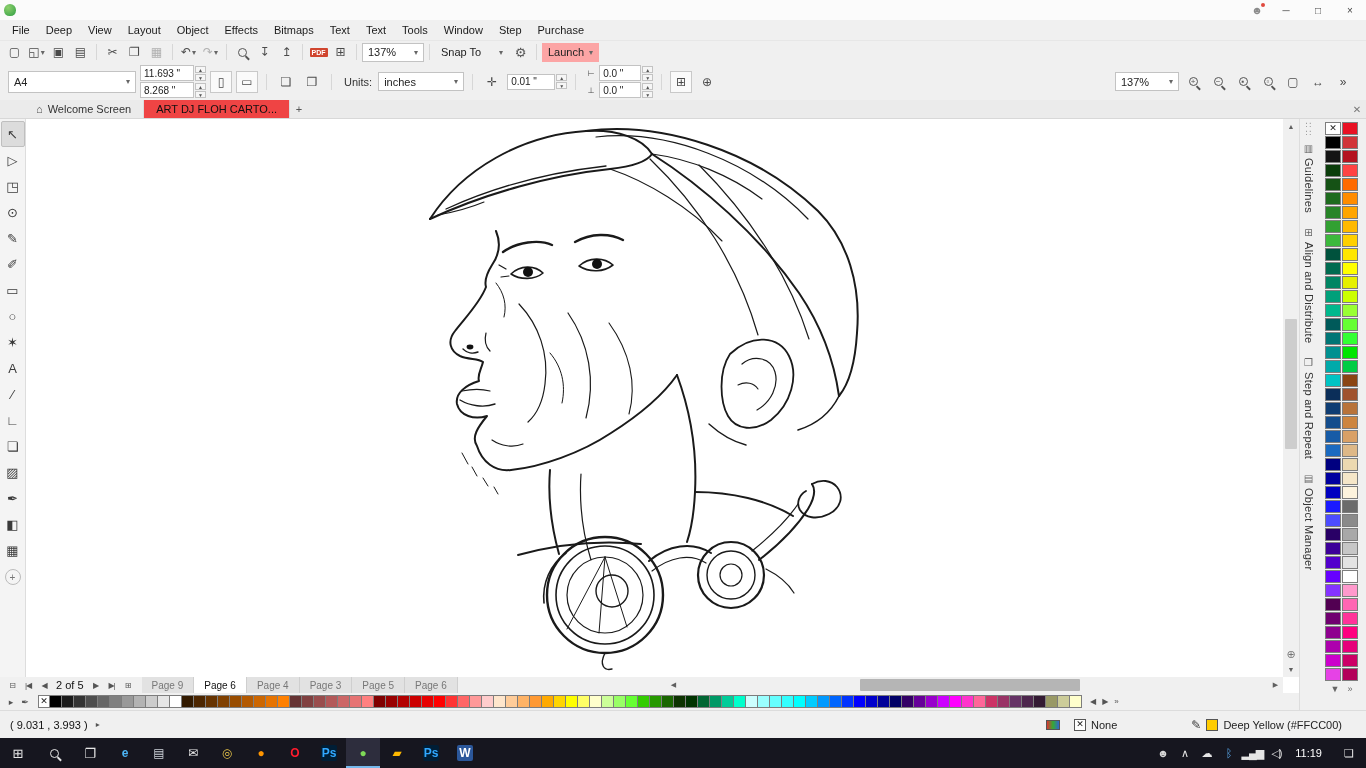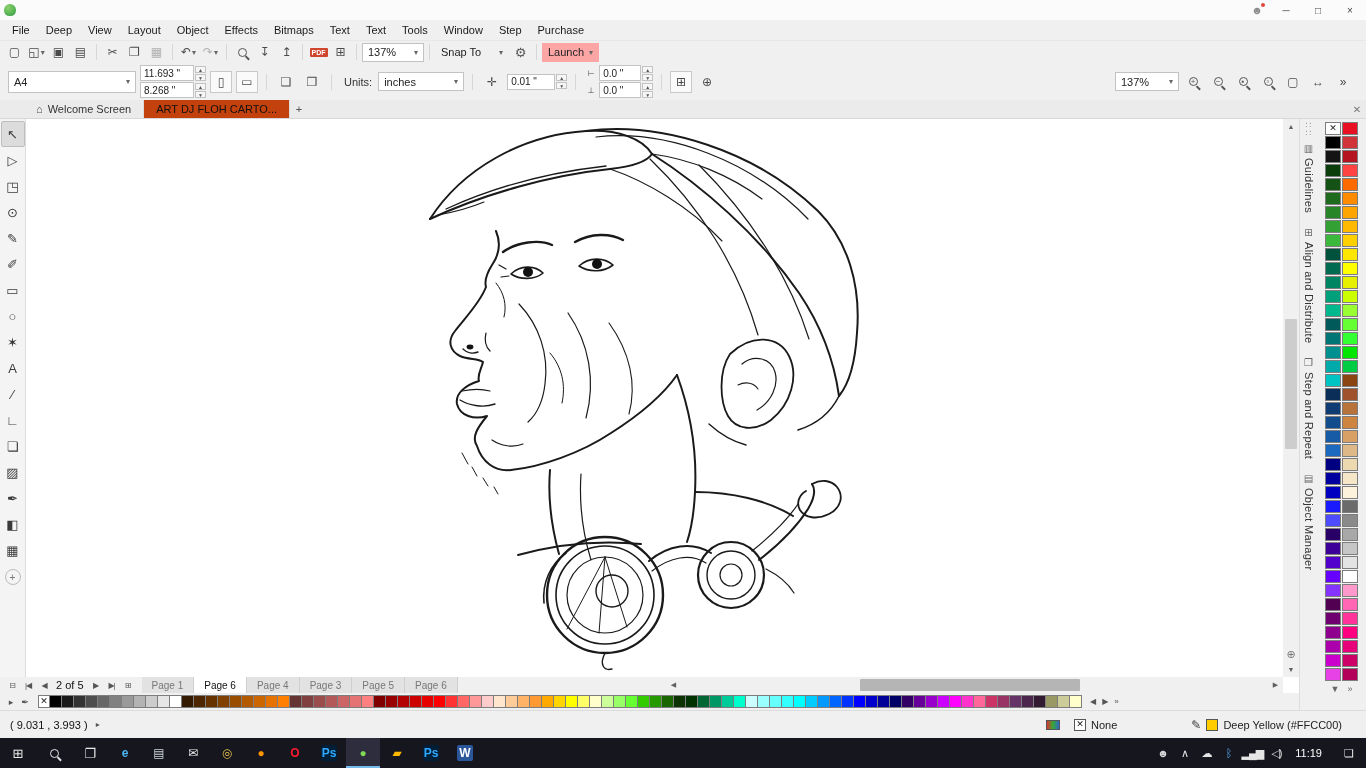--- a/index.html
+++ b/index.html
@@ -36,21 +36,21 @@
   .stack{display:flex;flex-direction:column;gap:1px}
   .spin{display:flex;flex-direction:column;width:11px;gap:1px}
   .spin span{height:7px;font-size:5px;line-height:7px;border:1px solid #c3c3c3;background:#f6f6f6;text-align:center;color:#555}
   .pb-ico{width:22px;height:22px;border:1px solid transparent;display:flex;align-items:center;justify-content:center;color:#4a4a4a;font-size:12px}
   .pb-ico.bordered{border-color:#c9c9c9;background:#fafafa}
   .units-label{color:#333;margin:0 2px 0 4px}
   .zoomcluster{margin-left:auto;display:flex;align-items:center;gap:3px;padding-right:4px}
   
   #doctabs{top:100px;left:0;width:1366px;height:19px;background:#ebebeb;border-bottom:1px solid #d8d8d8;display:flex;align-items:stretch;padding-left:24px}
   .dtab{display:flex;align-items:center;gap:5px;padding:0 12px;color:#333;border-right:1px solid #dcdcdc}
-  .dtab.active{background:#c2410c;color:#111}
+  .dtab.active{background:#ef4444;color:#111}
   .home-ico{font-size:11px;color:#555}
   .newtab{width:18px;display:flex;align-items:center;justify-content:center;color:#555}
   .dt-close{margin-left:auto;width:18px;display:flex;align-items:center;justify-content:center;color:#777;font-size:10px}
   
   #toolbox{top:119px;left:0;width:26px;height:558px;background:#f4f4f4;border-right:1px solid #ddd;display:flex;flex-direction:column;align-items:center;padding-top:2px}
   .tool{width:24px;height:26px;display:flex;align-items:center;justify-content:center;color:#3a3a3a;font-size:13px}
   .tool.active{background:#dcdcdc;border:1px solid #bfbfbf;border-radius:2px}
   .tool-plus{margin-top:6px;width:16px;height:16px;border:1px solid #bbb;border-radius:50%;display:flex;align-items:center;justify-content:center;color:#777;font-size:10px}
   
   #canvas{top:119px;left:26px;width:1257px;height:558px;background:#fff;overflow:hidden}
@@ -661,21 +661,21 @@
 <div id="pagebar" class="abs">
   <span class="pg-ico">⊟</span>
   <span class="pg-ico">|◀</span>
   <span class="pg-ico">◀</span>
   <span class="pg-label">2 of 5</span>
   <span class="pg-ico">▶</span>
   <span class="pg-ico">▶|</span>
   <span class="pg-ico">⊞</span>
   <div class="ptabs">
 
-      <span class="ptab">Page 1</span>
+      <span class="ptab">Page 9</span>
 
       <span class="ptab active">Page 6</span>
 
       <span class="ptab">Page 4</span>
 
       <span class="ptab">Page 3</span>
 
       <span class="ptab">Page 5</span>
 
       <span class="ptab">Page 6</span>

